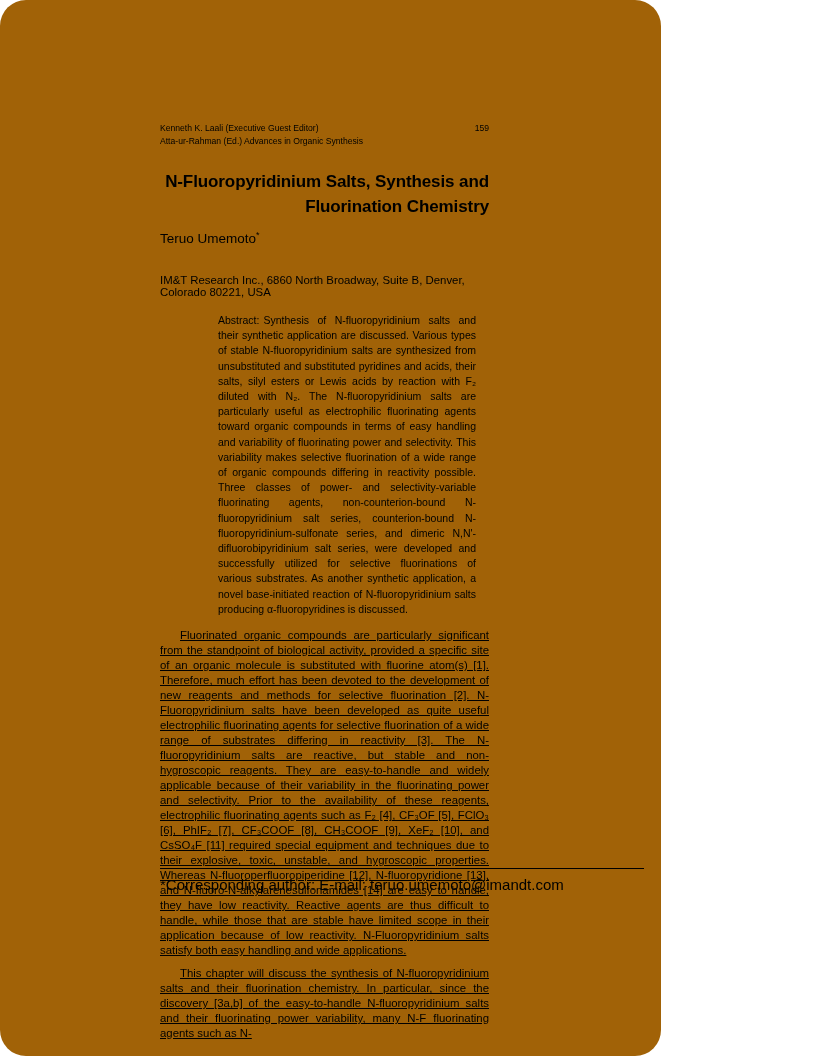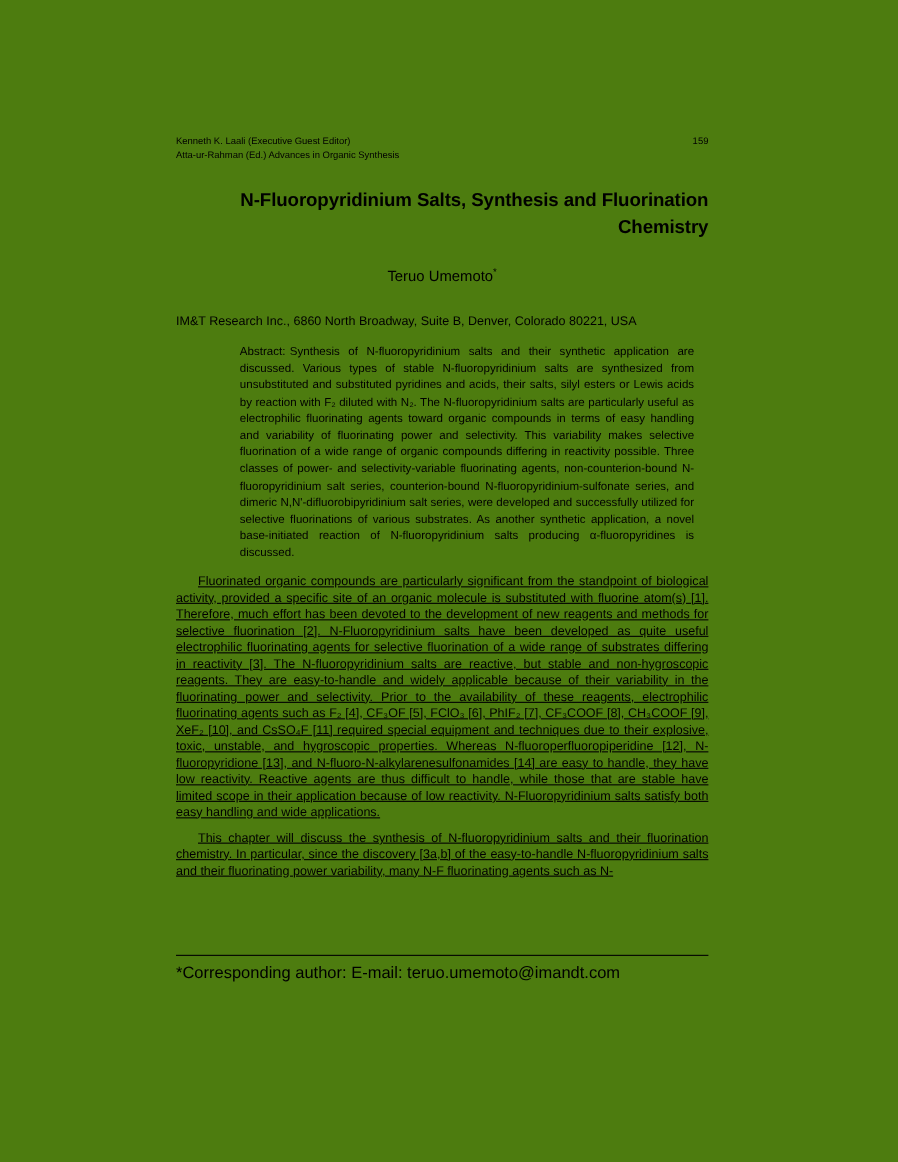--- a/index.html
+++ b/index.html
@@ -1,37 +1,38 @@
 <!DOCTYPE html>
 <html><head>
 <meta charset="utf-8">
 <style>
   html, body { margin: 0; padding: 0; background: #ffffff; }
   .page {
     position: relative;
-    width: 816px;
+    width: 661px;
     height: 1056px;
-    background: #4d7c0f;
+    background: #a16207;
     color: #000000;
     font-family: "Liberation Sans", "DejaVu Sans", sans-serif;
     box-sizing: border-box;
     padding: 122px 172px 0 160px;
     overflow: hidden;
+    border-radius: 26px;
   }
   .header { font-size: 8.6px; line-height: 13px; color: #000; }
   .header-top { display: flex; justify-content: space-between; align-items: baseline; }
   .title {
     margin: 21px 0 0 0;
     text-align: right;
     font-size: 17px;
     font-weight: bold;
     letter-spacing: -0.1px;
     line-height: 25px;
   }
-  .author-line { margin-top: 24px; text-align: center; font-size: 13.5px; }
+  .author-line { margin-top: 12px; font-size: 13.5px; }
   .author-mark { font-size: 9px; position: relative; top: -5px; }
   .affiliation { margin-top: 28px; text-align: left; font-size: 11.4px; }
   .abstract {
     margin: 15px 13px 0 58px;
     font-size: 10.5px;
     line-height: 15.2px;
     text-align: justify;
   }
   .abstract-label { font-weight: normal; margin-right: 4px; }
   .section-heading {

